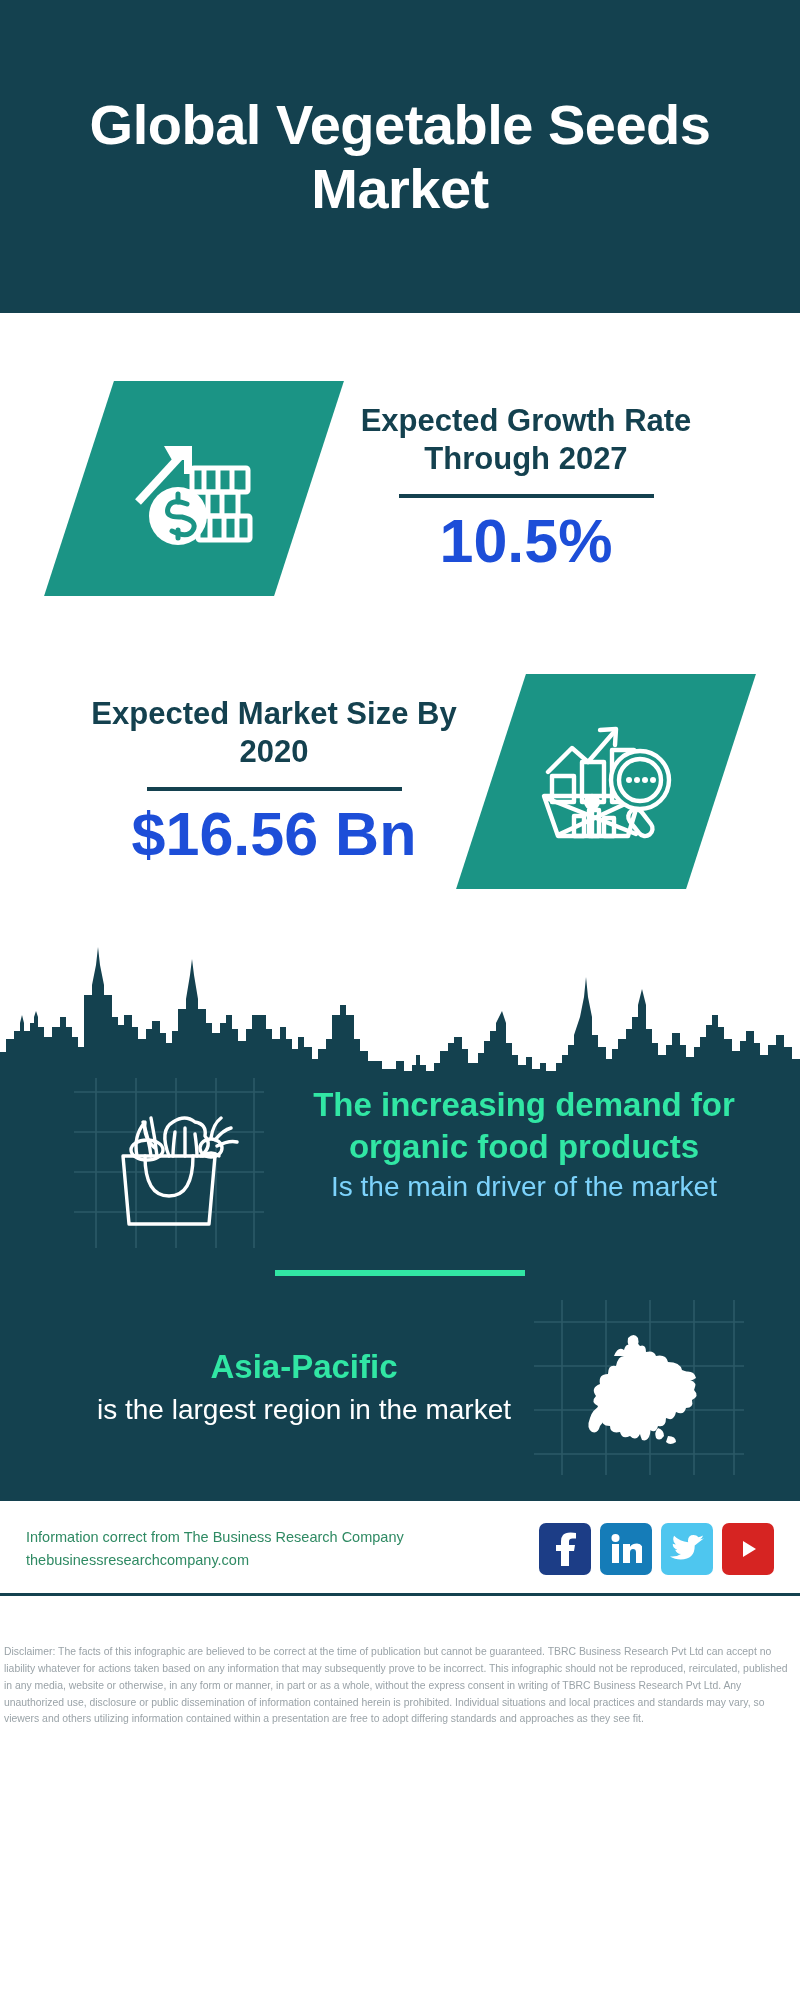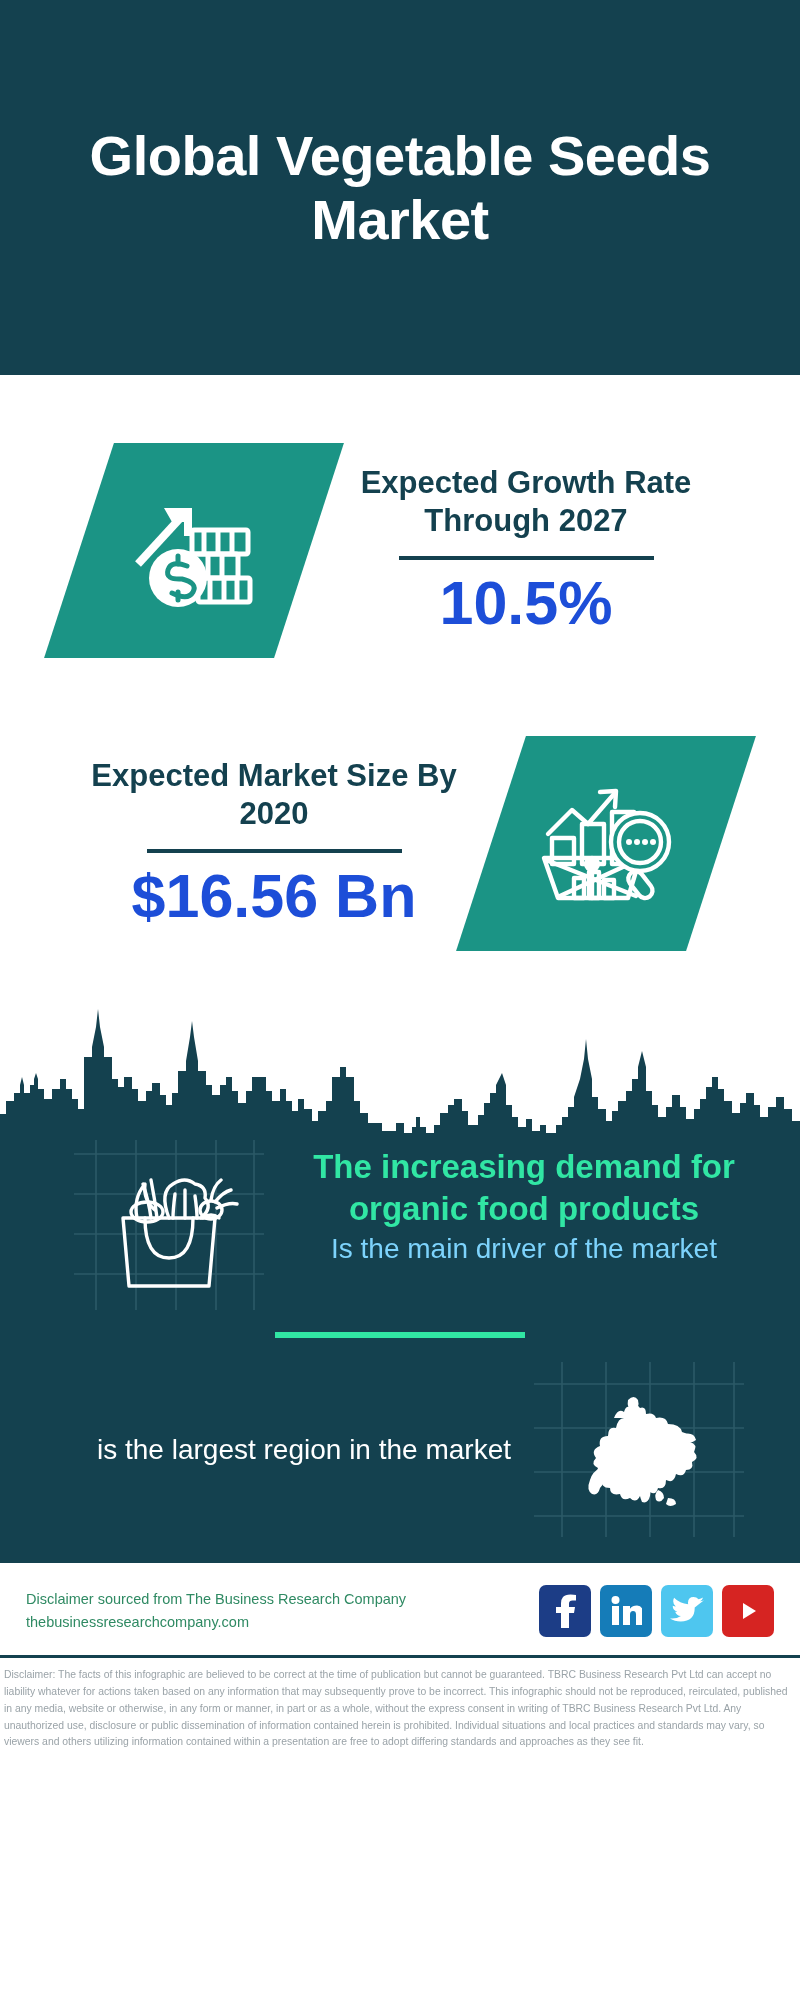--- a/index.html
+++ b/index.html
@@ -7,21 +7,21 @@
   body {
     width:800px; height:2000px;
     background:#ffffff;
     font-family:"Liberation Sans", sans-serif;
     overflow:hidden;
     position:relative;
   }
 
   
   .header{
-    height:375px;
+    height:313px;
     background:var(--dark,#14414f);
     display:flex; align-items:center; justify-content:center;
     padding:0 60px;
   }
   .header-title{
     color:#ffffff;
     font-size:56px;
     font-weight:bold;
     line-height:1.14;
     text-align:center;
@@ -174,20 +174,21 @@
   .disclaimer-sep{
     height:3px; background:#14414f;
     margin:10px 0 0 0;
   }
   .disclaimer{
     color:#9aa3a8;
     font-size:10.4px;
     line-height:1.62;
     padding:9px 4px 0 4px;
     text-align:left;
+    margin-top:39px;
   }
 </style>
 </head>
 <body>
 
 <div class="header">
   <h1 class="header-title">Global Vegetable Seeds Market</h1>
 </div>
 
 <div class="light-zone">
@@ -309,20 +310,21 @@
     <div class="info-text">
       <div class="info-head">The increasing demand for organic food products</div>
       <div class="info-sub">Is the main driver of the market</div>
     </div>
   </div>
 
   <div class="green-rule"></div>
 
   <div class="info-block" style="align-items:center;">
     <div class="region-text">
+      <div class="region-head">Asia-Pacific</div>
       <div class="region-sub">is the largest region in the market</div>
     </div>
     <div class="icon-cell" style="width:210px;height:175px;">
       <svg class="grid-bg" viewBox="0 0 210 175" preserveAspectRatio="none">
         <g stroke="#4c7b88" stroke-width="1.6">
           <line x1="28" y1="0" x2="28" y2="175"></line>
             <line x1="72" y1="0" x2="72" y2="175"></line>
           <line x1="116" y1="0" x2="116" y2="175"></line>
             <line x1="160" y1="0" x2="160" y2="175"></line>
           <line x1="200" y1="0" x2="200" y2="175"></line>
@@ -340,21 +342,21 @@
         <path fill="#ffffff" d="M92 108 q8 0 8 6 q-6 4 -10 0 Z"></path>
         <path fill="#ffffff" d="M52 10 q6 -6 10 0 q2 8 -4 10 q-8 0 -6 -10 Z"></path>
         <path fill="#ffffff" d="M108 44 q10 -2 12 6 q-8 6 -14 0 Z"></path>
       </svg>
     </div>
   </div>
 </div>
 
 <div class="footer">
   <div class="source">
-    <div>Disclaimer sourced from The Business Research Company</div>
+    <div>Information correct from The Business Research Company</div>
     <div>thebusinessresearchcompany.com</div>
   </div>
   <div class="socials">
     <div class="sbtn s-fb">
       <svg width="26" height="34" viewBox="0 0 26 34">
         <path fill="#ffffff" d="M17 34 V19 h5 l1 -6 h-6 v-3.5 q0 -3 3.5 -3 H24 V1 q-2 -0.5 -5.5 -0.5 Q13 0.5 11 3 q-2 2.3 -2 6.3 V13 H4 v6 h5 v15 Z"></path>
       </svg>
     </div>
     <div class="sbtn s-li">
       <svg width="32" height="30" viewBox="0 0 32 30">

